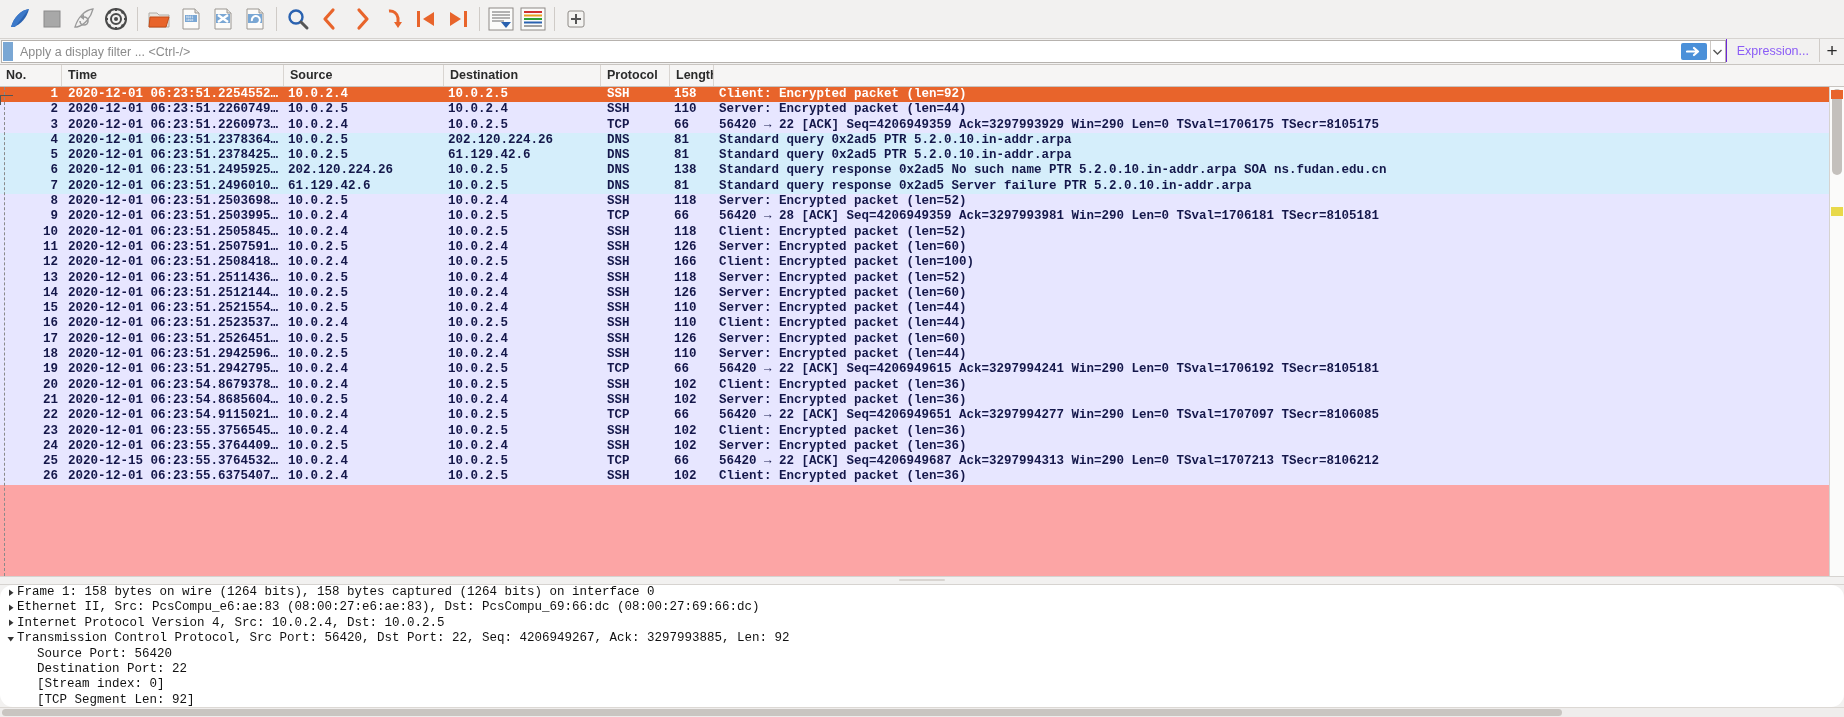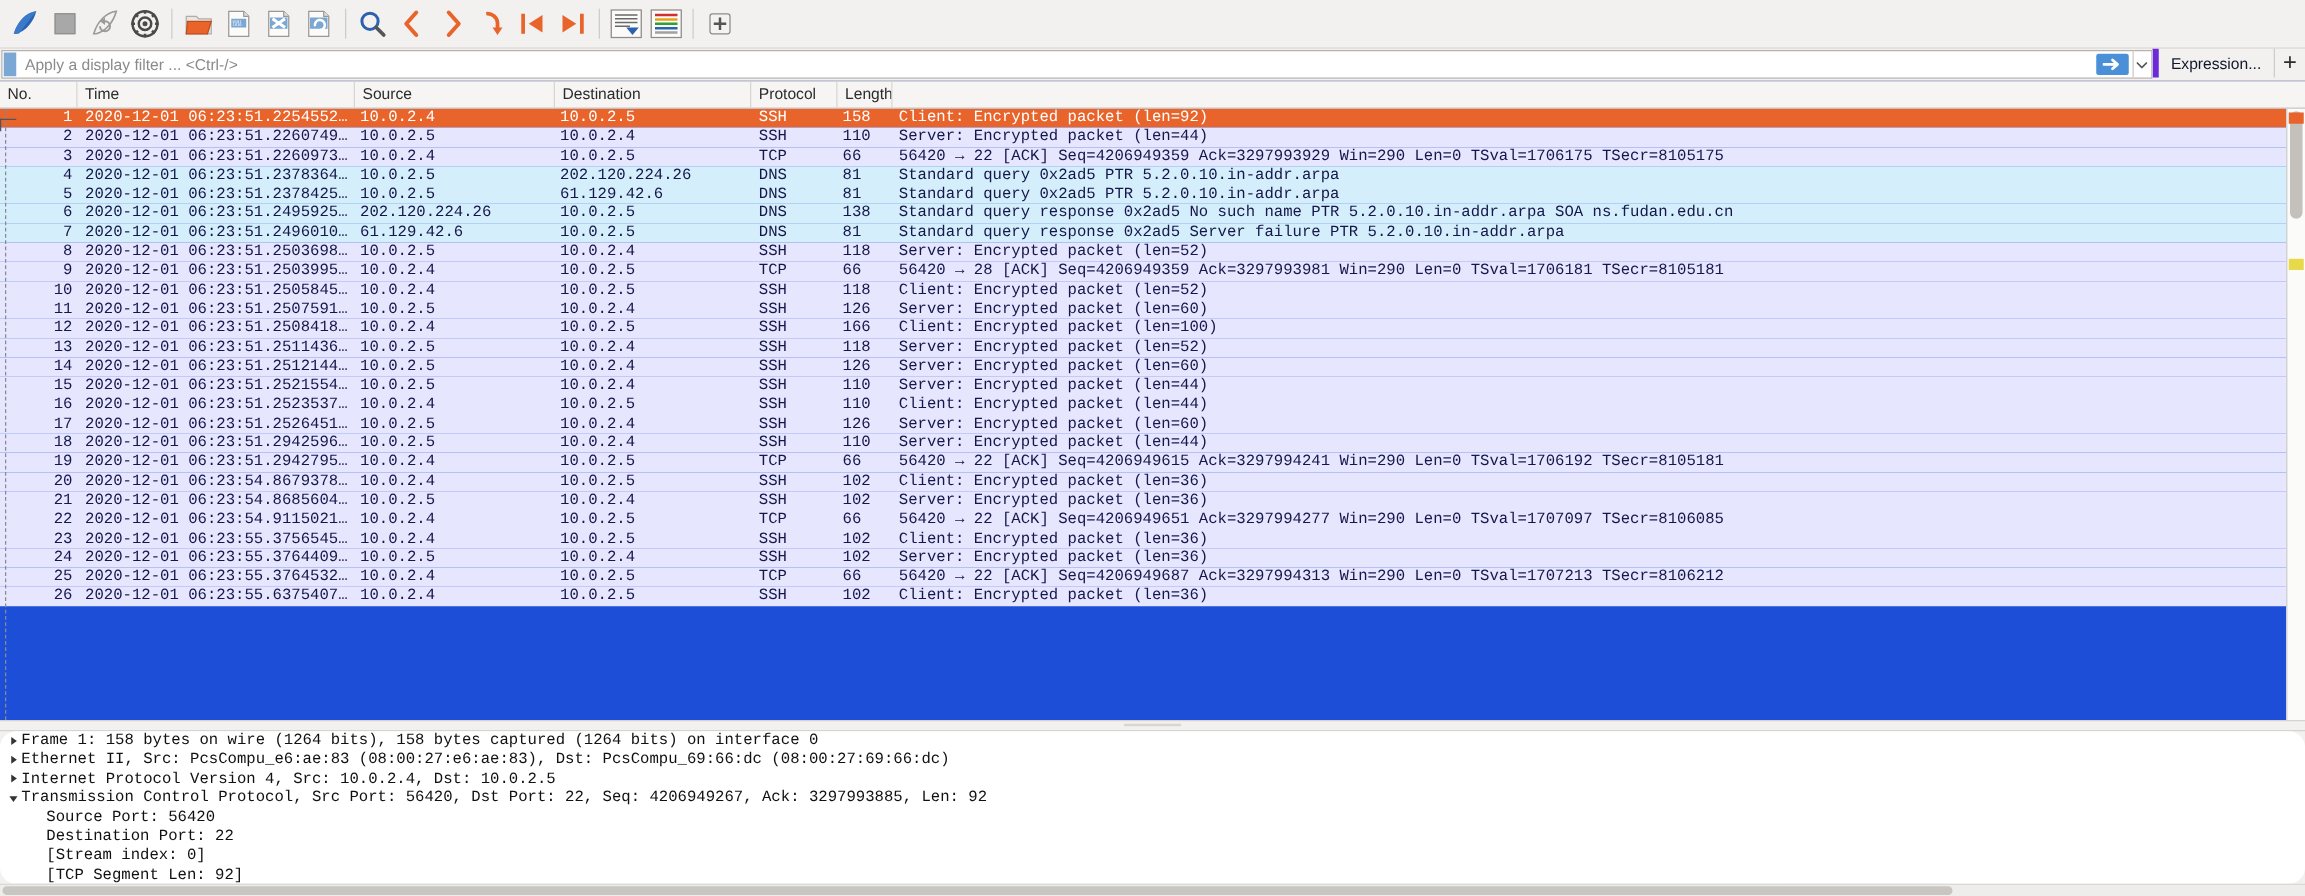--- a/index.html
+++ b/index.html
@@ -46,31 +46,31 @@
   .filter-apply{
     width:26px;height:17px;background:#4a90d9;border-radius:2px;
     display:flex;align-items:center;justify-content:center;margin-right:3px;
   }
   .filter-caret{
     width:14px;display:flex;align-items:center;justify-content:center;
     border-left:1px solid #cdc9c5;height:21px;
   }
   .expression-btn{
     display:flex;align-items:center;padding:0 10px;height:23px;
-    font-size:12.5px;color:#0f172a;border-left:5px solid #6d28d9;
+    font-size:12.5px;color:#8b5cf6;border-left:1px solid #6d28d9;
   }
   .plus-btn{
     width:24px;display:flex;align-items:center;justify-content:center;
     font-size:19px;color:#2b2b2b;border-left:1px solid #d0ccc8;height:23px;
   }
 
   
   .packet-area{
     flex:1 1 auto;display:flex;flex-direction:column;min-height:0;
-    background:#1d4ed8;position:relative;
+    background:#fca5a5;position:relative;font-weight:bold;
   }
   .plist-wrap{display:flex;flex:1 1 auto;min-height:0;}
   .plist{flex:1 1 auto;display:flex;flex-direction:column;min-width:0;}
 
   .col-head{
     display:flex;height:21px;flex:0 0 21px;background:#f6f5f4;
     border-bottom:1px solid #c8c4c0;font-size:12.5px;color:#2b2b2b;
     align-items:center;
   }
   .col-head>div{
@@ -571,21 +571,21 @@
               <span class="r-no">24</span>
               <span class="r-time">2020-12-01 06:23:55.3764409…</span>
               <span class="r-src">10.0.2.5</span>
               <span class="r-dst">10.0.2.4</span>
               <span class="r-proto">SSH</span>
               <span class="r-len">102</span>
               <span class="r-info">Server: Encrypted packet (len=36)</span>
             </div>
             <div class="prow bg-tcp">
               <span class="r-no">25</span>
-              <span class="r-time">2020-12-01 06:23:55.3764532…</span>
+              <span class="r-time">2020-12-15 06:23:55.3764532…</span>
               <span class="r-src">10.0.2.4</span>
               <span class="r-dst">10.0.2.5</span>
               <span class="r-proto">TCP</span>
               <span class="r-len">66</span>
               <span class="r-info">56420 → 22 [ACK] Seq=4206949687 Ack=3297994313 Win=290 Len=0 TSval=1707213 TSecr=8106212</span>
             </div>
             <div class="prow bg-tcp">
               <span class="r-no">26</span>
               <span class="r-time">2020-12-01 06:23:55.6375407…</span>
               <span class="r-src">10.0.2.4</span>

